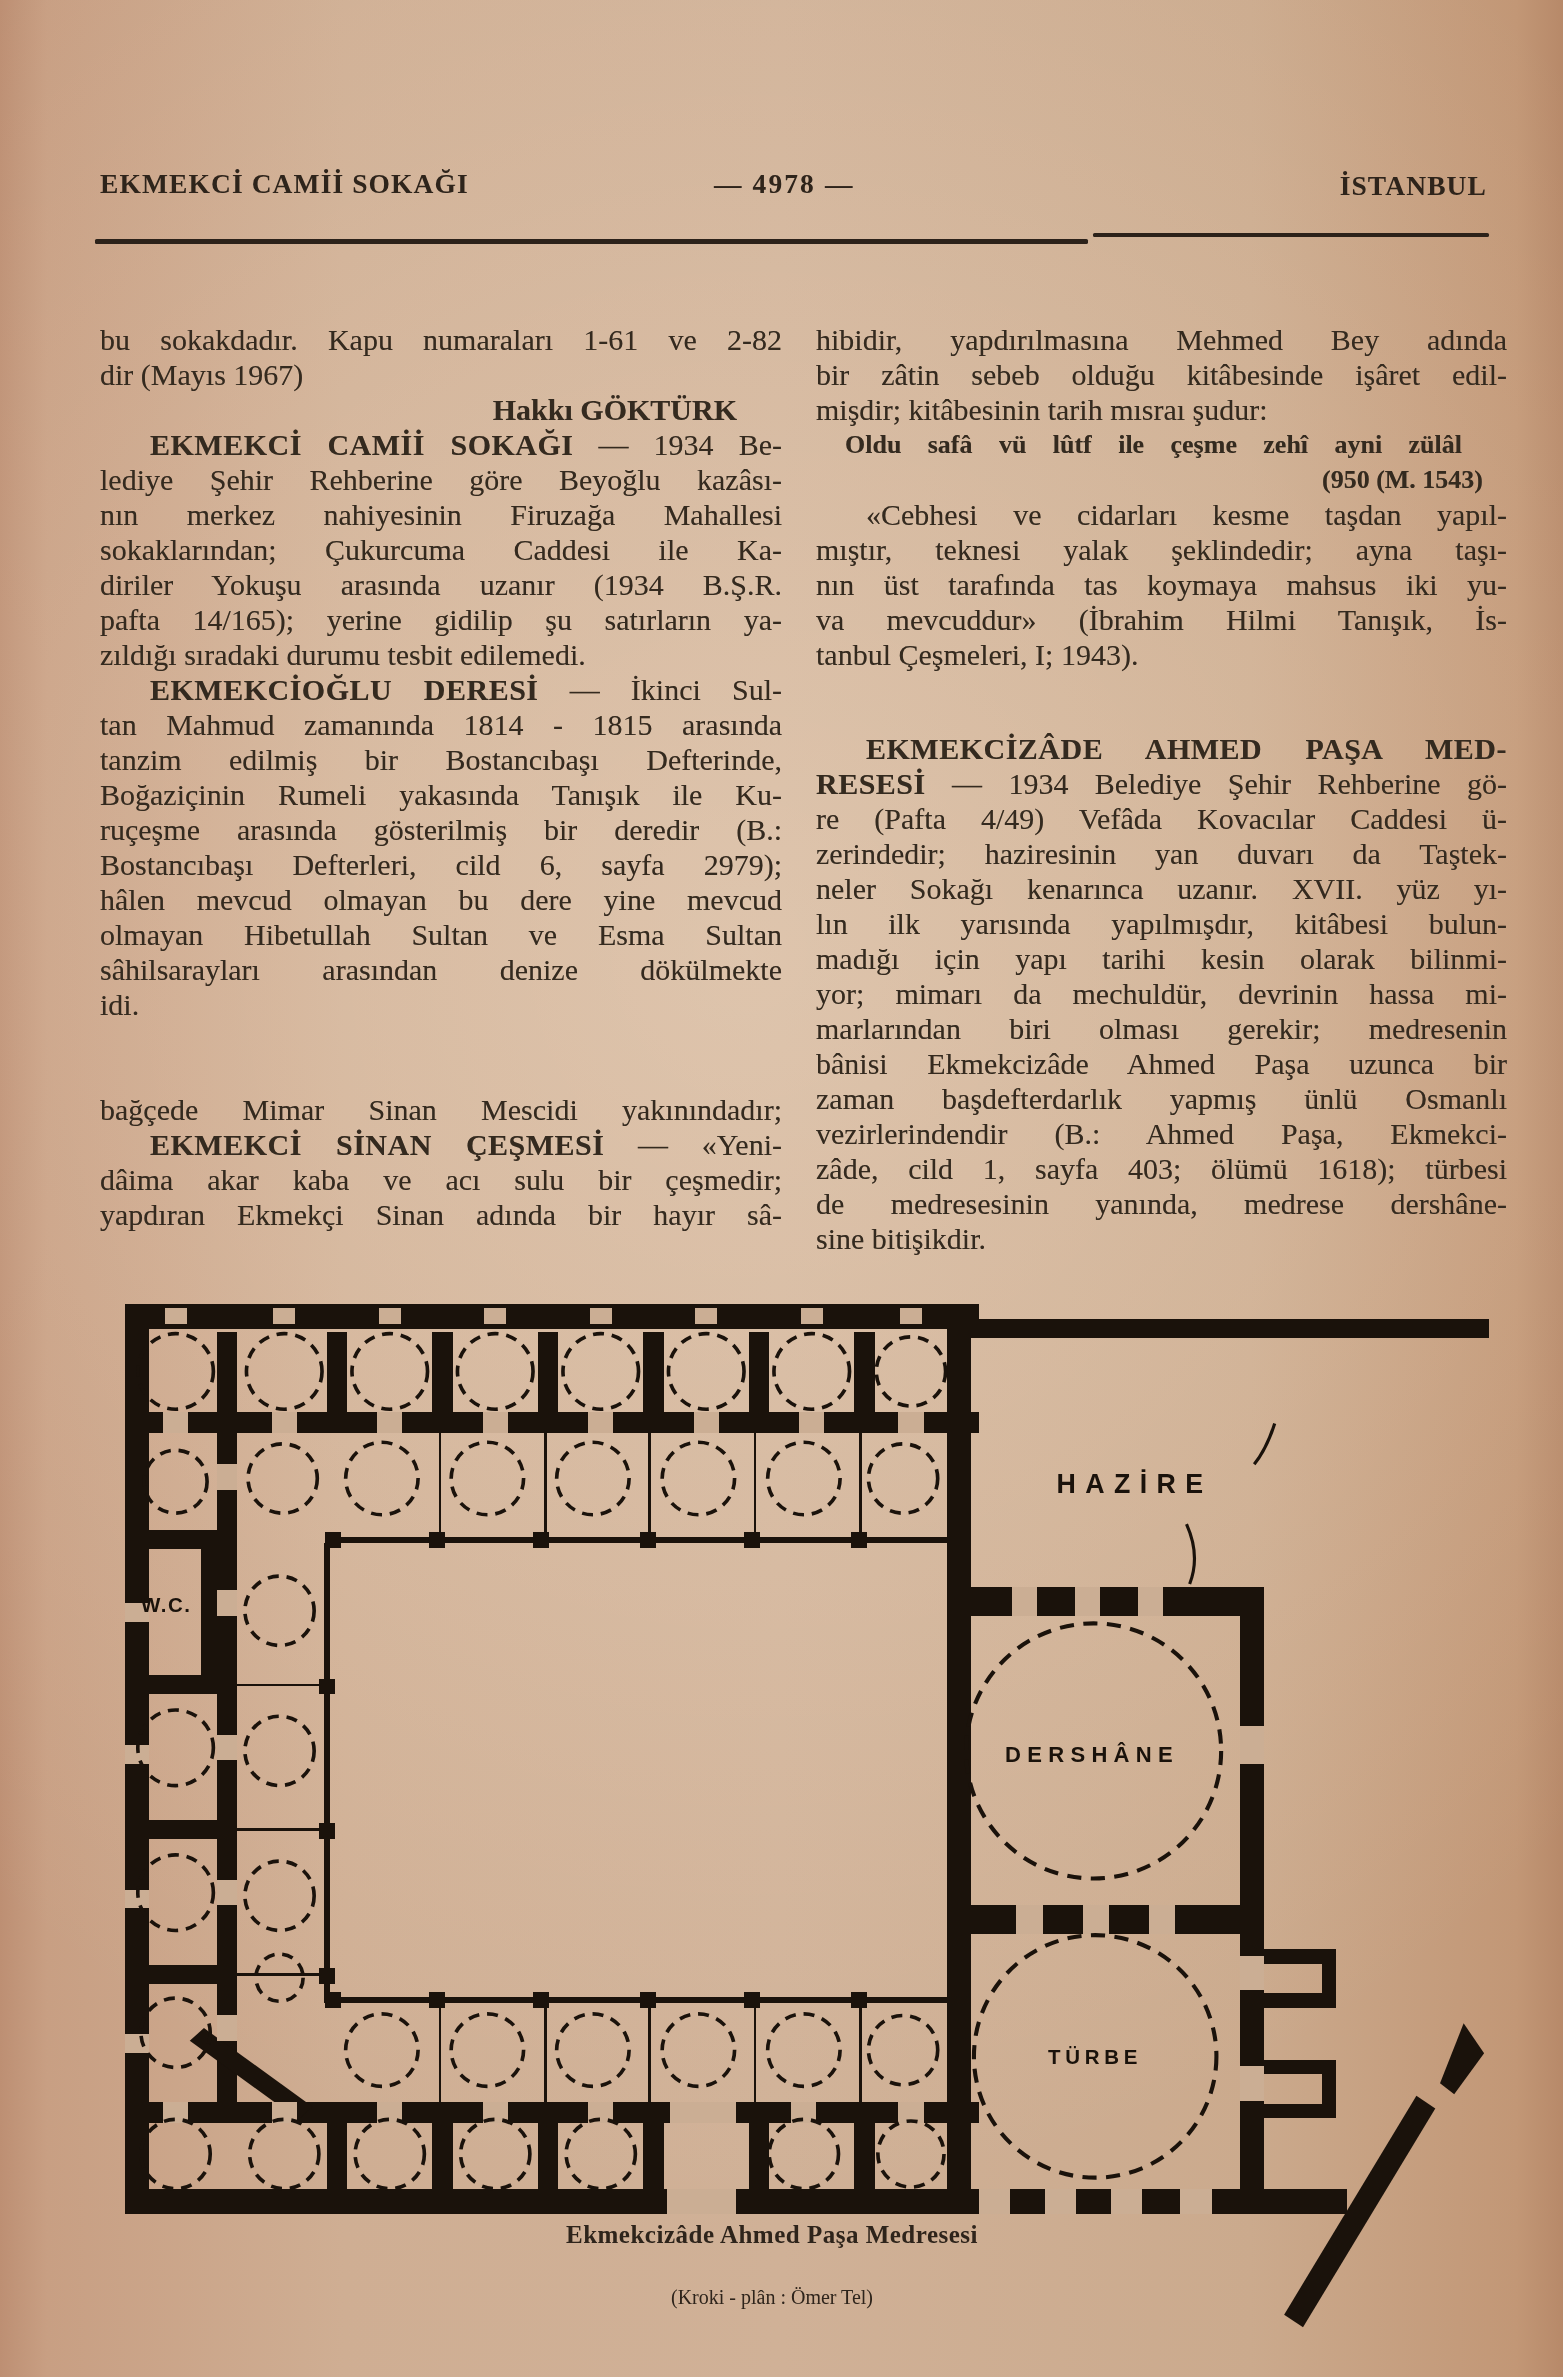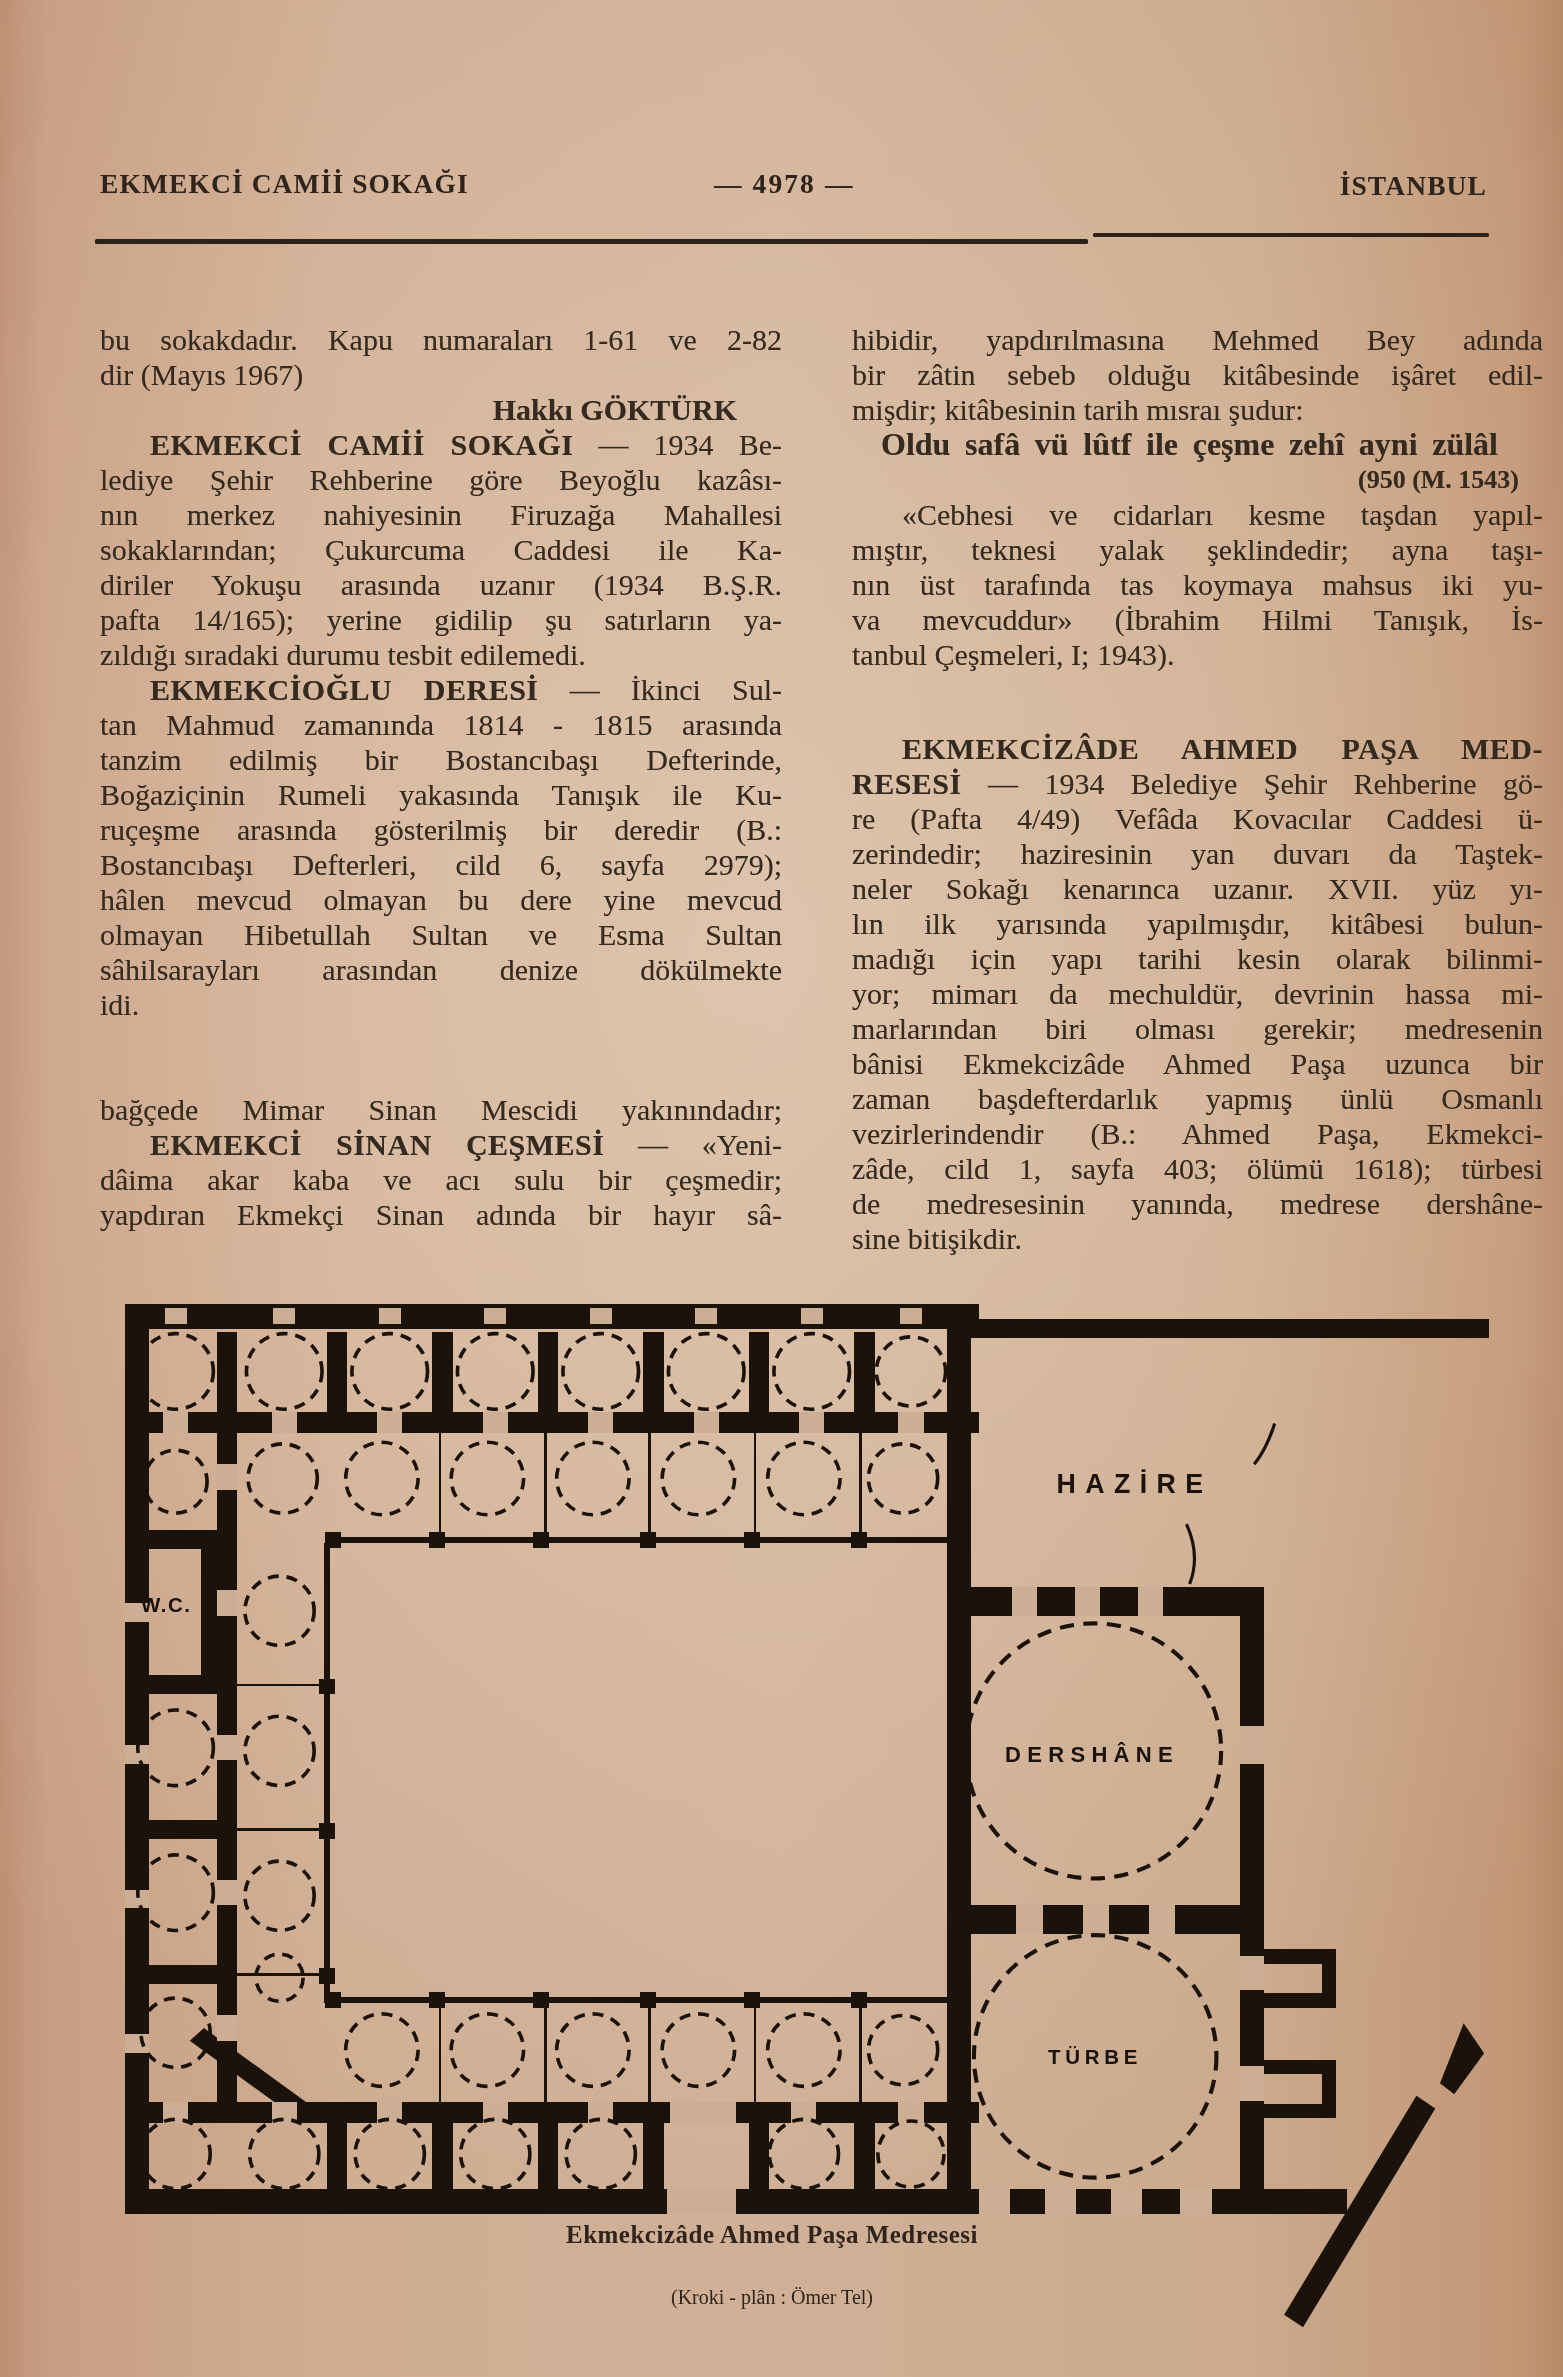--- a/index.html
+++ b/index.html
@@ -17,21 +17,21 @@
   .hdr{font-weight:700;font-size:27.5px;letter-spacing:1.1px;color:#2e241b;}
   .rule{background:#2c221a;border-radius:1.6px;}
   
   .col{position:absolute;width:682px;font-size:30px;line-height:35px;
        text-shadow:0 0 0.5px rgba(46,36,26,0.35);}
   .ln{white-space:nowrap;}
   .j{white-space:normal;text-align:justify;text-align-last:justify;}
   .ind{text-indent:50px;}
   .lead{font-weight:700;letter-spacing:0.5px;}
   .byline{font-weight:700;text-align:right;padding-right:45px;}
-  .verse{font-weight:700;font-size:32px;padding-left:29px;padding-right:45px;font-family:Liberation Serif, serif;}
+  .verse{font-weight:700;font-size:26px;padding-left:29px;padding-right:45px;font-family:Liberation Serif, serif;}
   .vdate{font-weight:700;font-size:26px;text-align:right;padding-right:24px;}
   .gapL{height:70px;} .gapR{height:59px;}
   
   .cap1{font-weight:700;font-size:25px;letter-spacing:0.5px;text-align:center;color:#2e241b;}
   .cap2{font-size:20px;text-align:center;color:#2e241b;}
   
   .plan-ink{fill:#1a120b;}
   .plan-gap{fill:#cbae94;}
   .dome{fill:none;stroke:#1a120b;stroke-width:2.3;stroke-dasharray:7 5;}
   .dome-big{fill:none;stroke:#1a120b;stroke-width:2.6;stroke-dasharray:9 6;}
@@ -68,21 +68,21 @@
   <div class="ln j">olmayan Hibetullah Sultan ve Esma Sultan</div>
   <div class="ln j">sâhilsarayları arasından denize dökülmekte</div>
   <div class="ln">idi.</div>
   <div class="gapL"></div>
   <div class="ln j">bağçede Mimar Sinan Mescidi yakınındadır;</div>
   <div class="ln j ind"><span class="lead">EKMEKCİ SİNAN ÇEŞMESİ</span><span> — «Yeni-</span></div>
   <div class="ln j">dâima akar kaba ve acı sulu bir çeşmedir;</div>
   <div class="ln j">yapdıran Ekmekçi Sinan adında bir hayır sâ-</div>
 </div>
 
-<div class="col" style="left:816px;top:322px;width:691px;margin-left:36px;">
+<div class="col" style="left:816px;top:322px;width:691px;">
   <div class="ln j">hibidir, yapdırılmasına Mehmed Bey adında</div>
   <div class="ln j">bir zâtin sebeb olduğu kitâbesinde işâret edil-</div>
   <div class="ln">mişdir; kitâbesinin tarih mısraı şudur:</div>
   <div class="ln j verse">Oldu safâ vü lûtf ile çeşme zehî ayni zülâl</div>
   <div class="ln vdate">(950 (M. 1543)</div>
   <div class="ln j ind">«Cebhesi ve cidarları kesme taşdan yapıl-</div>
   <div class="ln j">mıştır, teknesi yalak şeklindedir; ayna taşı-</div>
   <div class="ln j">nın üst tarafında tas koymaya mahsus iki yu-</div>
   <div class="ln j">va mevcuddur» (İbrahim Hilmi Tanışık, İs-</div>
   <div class="ln">tanbul Çeşmeleri, I; 1943).</div>

